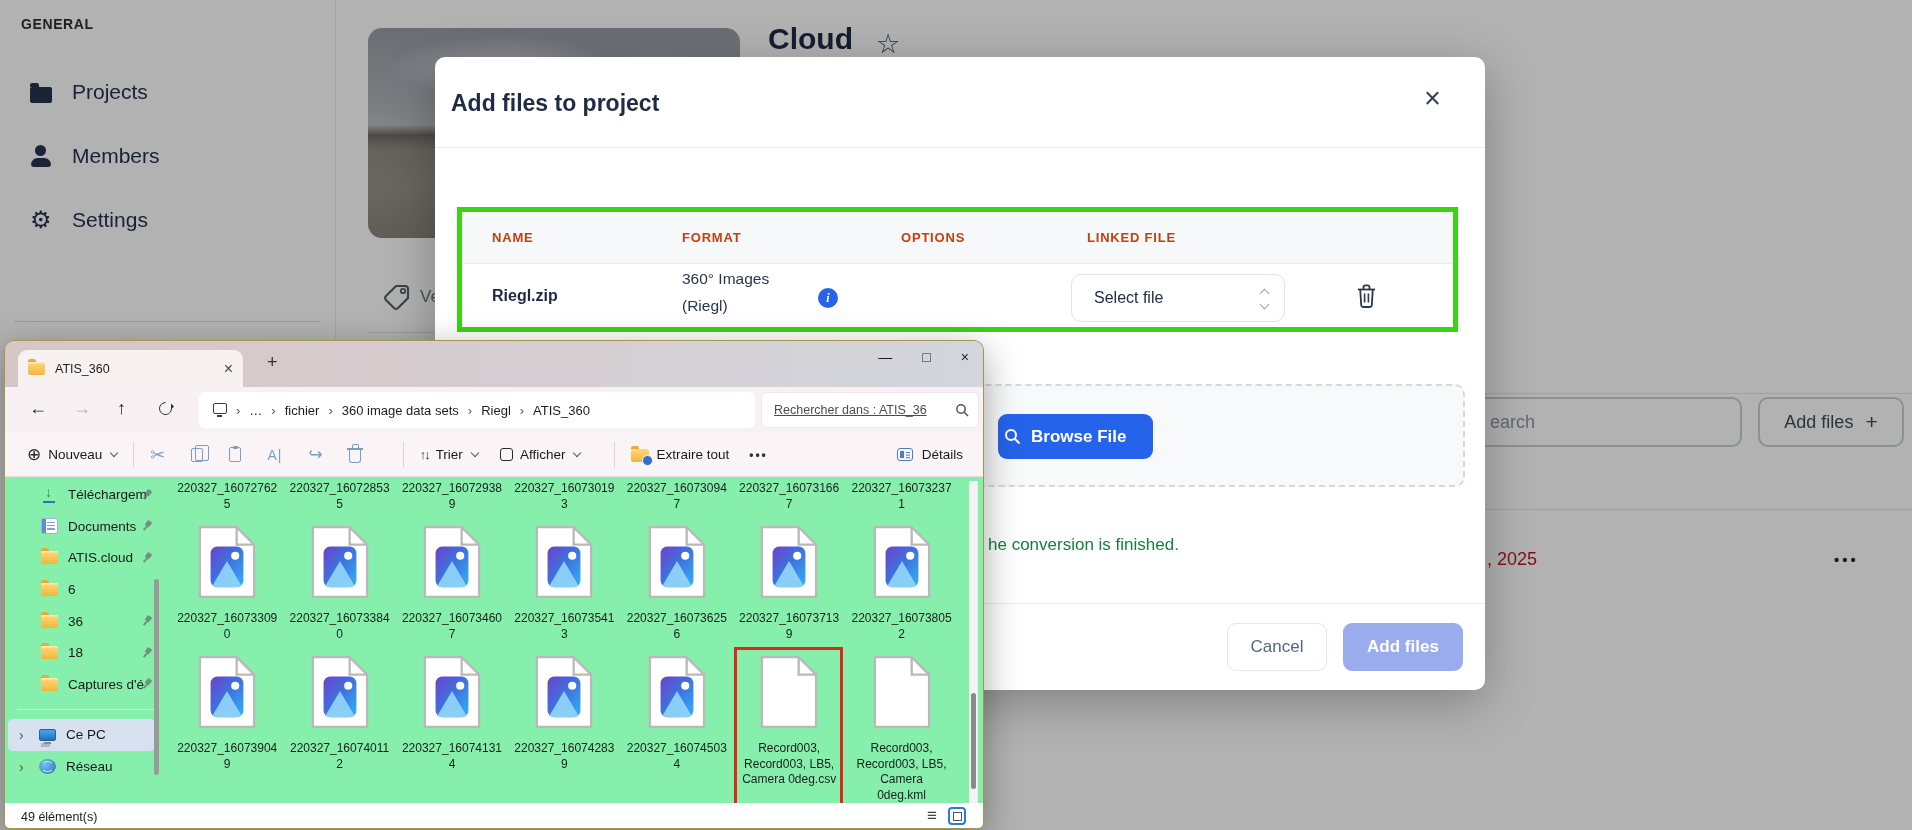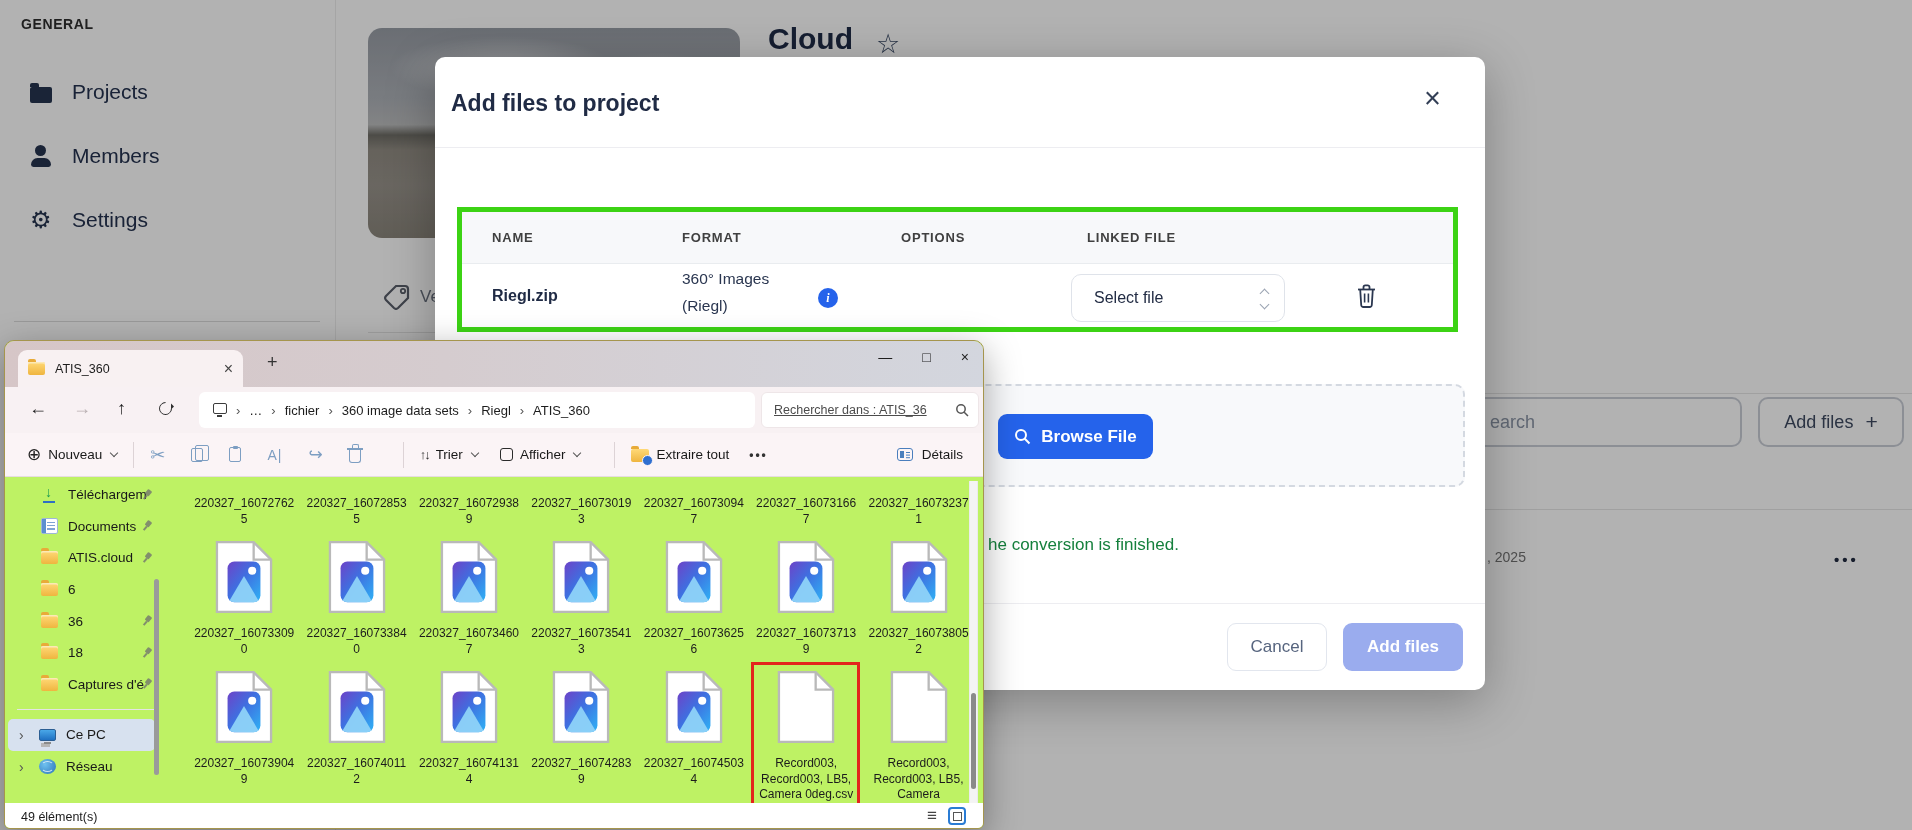--- a/index.html
+++ b/index.html
@@ -36,59 +36,59 @@
   .tag-label{position:absolute;left:420px;top:287px;font-size:17px;color:#69707e;}
   .content-divider{position:absolute;left:368px;top:332px;width:80px;height:1px;background:#e4e4e4;}
 
   .bg-search{position:absolute;left:1460px;top:397px;width:282px;height:50px;border:2px solid #c9cdd6;border-radius:10px;
     display:flex;align-items:center;padding-left:28px;font-size:18px;color:#8b95a6;background:#fff;}
   .bg-add{position:absolute;left:1758px;top:397px;width:146px;height:50px;border:2px solid #c9cdd6;border-radius:10px;
     display:flex;align-items:center;justify-content:center;gap:12px;font-size:18px;color:#3e4a61;background:#fff;cursor:pointer;}
   .bg-add .plus{font-size:21px;font-weight:400;}
   .bg-line{position:absolute;left:1485px;right:0;height:1px;background:#e6e6e6;}
   .bg-line.l1{top:393px;} .bg-line.l2{top:509px;}
-  .bg-date{position:absolute;left:1487px;top:549px;font-size:14px;color:#737373;}
+  .bg-date{position:absolute;left:1487px;top:549px;font-size:18px;color:#b91c1c;}
   .bg-more{position:absolute;left:1834px;top:551px;font-size:15px;font-weight:700;letter-spacing:3px;color:#222b41;cursor:pointer;}
 
   .overlay{position:absolute;inset:0;background:rgba(0,0,0,.30);z-index:5;}
 
   
   .modal{position:absolute;left:435px;top:57px;width:1050px;height:633px;background:#fff;border-radius:10px;
     box-shadow:0 12px 50px rgba(0,0,0,.28);z-index:10;}
   .modal-title{position:absolute;left:16px;top:33px;margin:0;font-size:23px;font-weight:600;color:#202b45;text-align:center;}
   .modal-close{position:absolute;right:38px;top:26px;background:none;border:none;font-size:29px;color:#333f56;cursor:pointer;line-height:1;}
   .modal-hdiv{position:absolute;left:0;right:0;top:90px;height:1px;background:#ededf1;}
   .thead-bg{position:absolute;left:27px;top:155px;width:991px;height:52px;background:#f7f8fa;border-bottom:1px solid #e9ecef;}
-  .thead span{position:absolute;top:173px;font-size:13px;font-weight:600;color:#404040;letter-spacing:.8px;}
+  .thead span{position:absolute;top:173px;font-size:13px;font-weight:600;color:#c2410c;letter-spacing:.8px;}
   .thead span:nth-of-type(1){left:57px;} .thead span:nth-of-type(2){left:247px;}
   .thead span:nth-of-type(3){left:466px;} .thead span:nth-of-type(4){left:652px;}
   .cell-name{position:absolute;left:57px;top:230px;font-size:16px;font-weight:700;color:#202b45;}
   .cell-format{position:absolute;left:247px;top:208px;font-size:15.5px;color:#2a3650;line-height:27px;}
   .info-badge{position:absolute;left:383px;top:231px;width:20px;height:20px;border-radius:50%;background:#2563eb;color:#fff;
     font-size:12px;font-weight:700;font-style:italic;display:flex;align-items:center;justify-content:center;
     font-family:"Liberation Serif",serif;cursor:pointer;}
   .select-box{position:absolute;left:636px;top:217px;width:214px;height:48px;border:1px solid #dfe3ea;border-radius:10px;
     background:#fff;display:flex;align-items:center;padding-left:22px;font-size:16px;color:#222c44;cursor:pointer;}
   .sel-chevs{position:absolute;right:16px;top:15px;display:flex;flex-direction:column;gap:4px;}
   .cv{width:7px;height:7px;border-left:1.8px solid #9aa3b2;border-top:1.8px solid #9aa3b2;}
   .cv.up{transform:rotate(45deg);} .cv.down{transform:rotate(225deg);}
   .trash-btn{position:absolute;left:920px;top:226px;background:none;border:none;padding:0;cursor:pointer;}
   .green-box{position:absolute;left:22px;top:150px;width:1001px;height:125px;border:5px solid #3cd314;z-index:40;pointer-events:none;}
   .dashed-box{position:absolute;left:20px;top:327px;width:1010px;height:103px;border:2px dashed #d4d9e1;border-radius:10px;background:#f8f9fb;}
   .browse-btn{position:absolute;left:563px;top:357px;width:155px;height:45px;background:#2563eb;border:none;border-radius:9px;
-    color:#fff;font-size:17px;font-weight:600;display:flex;align-items:center;justify-content:center;gap:10px;cursor:pointer;}
+    color:#fff;font-size:17px;font-weight:600;display:flex;align-items:center;justify-content:flex-start;gap:10px;cursor:pointer;}
   .note{position:absolute;left:553px;top:478px;font-size:17px;color:#15803d;}
   .modal-fdiv{position:absolute;left:0;right:0;top:546px;height:1px;background:#ededf1;}
   .cancel-btn{position:absolute;left:792px;top:566px;width:100px;height:48px;background:#fff;border:1px solid #e2e6ee;border-radius:9px;
     font-size:17px;color:#57657f;cursor:pointer;font-family:inherit;}
   .addfiles-btn{position:absolute;left:908px;top:566px;width:120px;height:48px;background:#9aacee;border:none;border-radius:9px;
     font-size:17px;color:#fff;font-weight:600;cursor:pointer;font-family:inherit;}
 
   
-  .explorer{position:absolute;left:4px;top:340px;width:980px;height:489px;z-index:20;background:#bef264;
+  .explorer{position:absolute;left:4px;top:340px;width:980px;height:489px;z-index:20;background:#86efac;
     border:1px solid #a5954d;border-radius:10px 10px 6px 6px;box-shadow:0 10px 36px rgba(0,0,0,.35);overflow:hidden;}
   .ex-titlebar{position:absolute;left:0;top:0;right:0;height:46px;background:linear-gradient(90deg,#d6c6c7 0%,#d5cccf 45%,#d3d6de 100%);}
   .ex-tab{position:absolute;left:13px;top:9px;width:225px;height:37px;background:#f8f1f2;border-radius:9px 9px 0 0;
     display:flex;align-items:center;padding:0 10px;gap:10px;cursor:pointer;}
   .ex-tab-title{font-size:12.5px;color:#1c1c1c;flex:1;}
   .ex-tab-close{font-size:16px;color:#444;cursor:pointer;}
   .ex-newtab{position:absolute;left:262px;top:11px;font-size:18px;color:#333;cursor:pointer;}
   .ex-controls{position:absolute;right:14px;top:8px;display:flex;gap:30px;font-size:14px;color:#1e1e1e;align-items:center;}
   .ex-controls span{cursor:pointer;}
   .ex-navbar{position:absolute;left:0;top:46px;right:0;height:46px;background:#f8f1f3;}
@@ -160,21 +160,21 @@
   .pc-icon{width:17px;height:12px;background:linear-gradient(#49a7e8,#1f70c2);border:1px solid #2b5e93;border-radius:2px;}
   .pc-icon::after{content:"";position:absolute;left:4px;bottom:-4px;width:7px;height:2px;background:#8a8a8a;box-shadow:-2px 2px 0 1px #b5b5b5;}
   .network-icon{width:15px;height:15px;border-radius:50%;background:radial-gradient(circle at 35% 35%,#6fc2f0,#2a72b8);}
   .network-icon::after{content:"";position:absolute;inset:2px;border:1px solid rgba(255,255,255,.7);border-radius:50%;
     border-left-color:transparent;border-right-color:transparent;}
   .pin{display:inline-block;width:11px;height:12px;position:relative;transform:rotate(40deg);opacity:.75;}
   .pin::before{content:"";position:absolute;left:3px;top:0;width:5px;height:6px;background:#6f6f6f;border-radius:1px;}
   .pin::after{content:"";position:absolute;left:5px;top:6px;width:1.5px;height:5px;background:#6f6f6f;}
   .nv-scroll{position:absolute;left:149px;top:238px;width:5px;height:196px;background:#9a9a9a;border-radius:3px;cursor:pointer;}
 
-  .grid-row{position:absolute;left:183px;display:flex;margin-top:15px;}
+  .grid-row{position:absolute;left:166px;display:flex;}
   .row-top{top:140px;} .row-mid{top:184px;} .row-bot{top:314px;}
   .gcell{width:112.4px;display:flex;flex-direction:column;align-items:center;position:relative;cursor:pointer;}
   .gicon{height:74px;margin-bottom:12px;}
   .blank-file .fthumb{display:none;}
   .glabel{font-size:12px;line-height:1.3;color:#1c1c1c;text-align:center;white-space:pre-line;}
   .red-annot{position:absolute;left:1px;right:2px;top:-8px;height:160px;border:3px solid #e3251c;pointer-events:none;}
   .main-scroll-track{position:absolute;right:5px;top:140px;width:9px;height:322px;background:#f4f4f4;border-left:1px solid #ebebeb;border-right:1px solid #ebebeb;}
   .main-scroll-thumb{position:absolute;right:7px;top:352px;width:5px;height:96px;background:#8a8a8a;border-radius:3px;cursor:pointer;}
 
   .ex-status{position:absolute;left:0;right:0;top:462px;height:27px;background:#fff;display:flex;align-items:center;}

